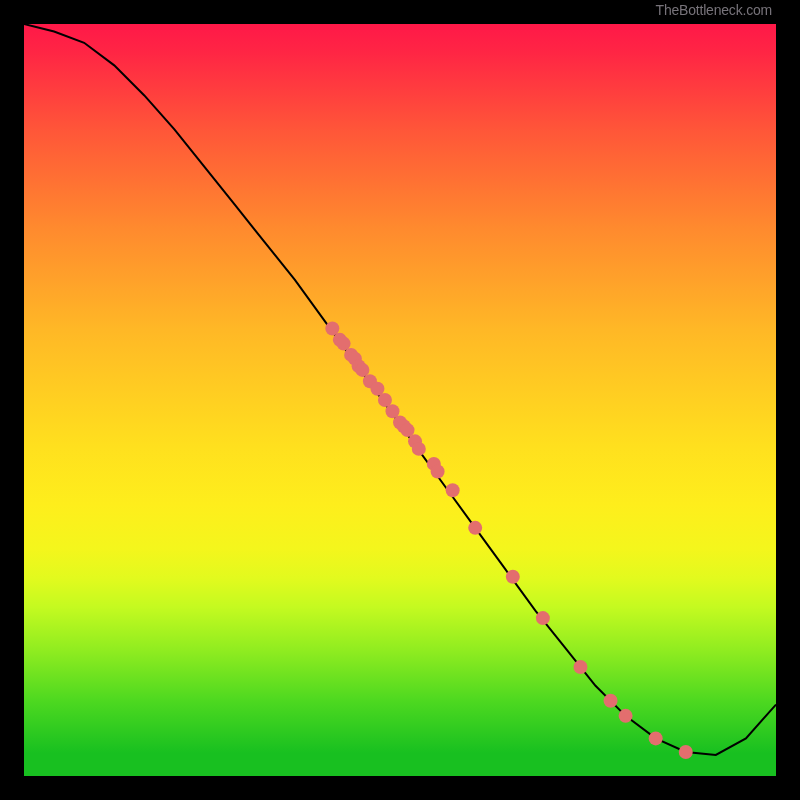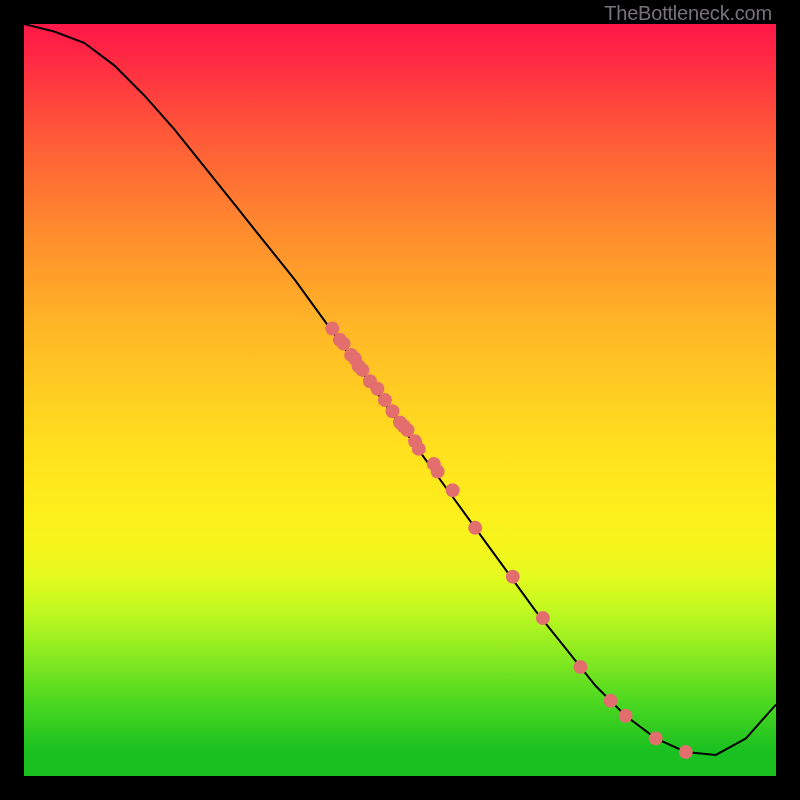--- a/index.html
+++ b/index.html
@@ -58,21 +58,21 @@
     inset: 0;
     z-index: 2;
     width: 100%;
     height: 100%;
   }
   .attribution {
     position: absolute;
     top: 2px;
     right: 28px;
     color: #77737a;
-    font-size: 20px;
+    font-size: 14px;
     font-weight: 500;
     z-index: 6;
     letter-spacing: -0.2px;
   }
 </style>
 </head>
 <body>
 
 <div class="plot-area">
 

